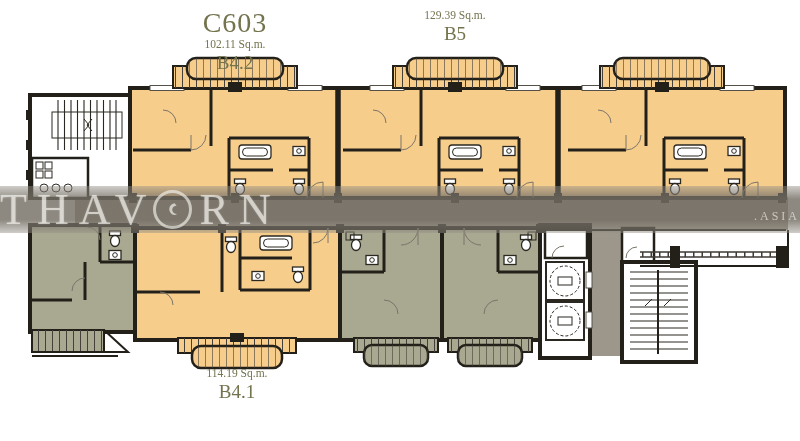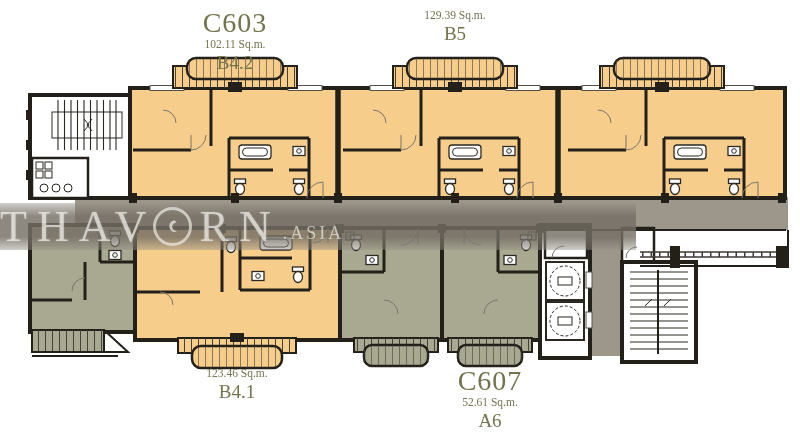--- a/index.html
+++ b/index.html
@@ -28,30 +28,30 @@
   .fx{fill:#fff;stroke:#2b2822;stroke-width:1.3;}
   .fx2{fill:#fff;stroke:#2b2822;stroke-width:2;}
   .ln2{fill:none;stroke:#2b2822;stroke-width:1;}
   .dash{fill:none;stroke:#2b2822;stroke-width:1;stroke-dasharray:3 2;}
   .tread{stroke:#2b2822;stroke-width:1.1;fill:none;}
   .wallfill{fill:var(--wall);}
   .win{fill:#fff;stroke:#555047;stroke-width:1;}
   .rail{stroke:#3f3b34;stroke-width:1.4;fill:none;}
 
   
-  .wm{position:absolute;left:0;top:186px;width:636px;height:47px;z-index:5;
+  .wm{position:absolute;left:0;top:186px;width:800px;height:47px;z-index:5;
       background:linear-gradient(180deg, rgba(150,145,136,.45), rgba(116,110,100,.82) 28%,
                  rgba(116,110,100,.82) 72%, rgba(150,145,136,.45));
-      display:flex;align-items:center;justify-content:flex-start;margin-top:17px;}
+      display:flex;align-items:center;justify-content:space-between;}
   .wm-main{font-size:44px;letter-spacing:10px;color:rgba(243,241,236,.66);
            display:inline-flex;align-items:center;line-height:1;text-shadow:0 0 2px rgba(255,255,255,.25);}
   .wm-o{width:33px;height:33px;border:3px solid rgba(243,241,236,.66);border-radius:50%;
         display:inline-flex;align-items:center;justify-content:center;margin:0 8px 0 -4px;}
   .wm-o svg{position:static;width:22px;height:22px;}
-  .wm-suffix{font-size:18px;letter-spacing:3px;color:rgba(243,241,236,.66);margin:14px 0 0 2px;}
+  .wm-suffix{font-size:12px;letter-spacing:3px;color:rgba(243,241,236,.66);margin:14px 0 0 2px;}
 
   
   .unit-label{position:absolute;transform:translateX(-50%);text-align:center;
               color:var(--label-text);z-index:6;line-height:1.05;}
   .uid{font-size:28px;letter-spacing:1px;}
   .uarea{font-size:11.5px;margin-top:1px;}
   .utype{font-size:19px;margin-top:3px;}
 </style>
 </head>
 <body>
@@ -276,22 +276,17 @@
   <div class="unit-label" style="left:235px;top:8px">
     <div class="uid">C603</div>
     <div class="uarea">102.11 Sq.m.</div>
     <div class="utype">B4.2</div>
   </div>
   <div class="unit-label" style="left:455px;top:8px">
     <div class="uarea">129.39 Sq.m.</div>
     <div class="utype">B5</div>
   </div>
   <div class="unit-label" style="left:237px;top:366px">
-    <div class="uarea">123.46 Sq.m.</div>
+    <div class="uarea">114.19 Sq.m.</div>
     <div class="utype">B4.1</div>
   </div>
-  <div class="unit-label" style="left:490px;top:366px">
-    <div class="uid">C607</div>
-    <div class="uarea">52.61 Sq.m.</div>
-    <div class="utype">A6</div>
-  </div>
 
 </div>
 
 </body></html>

